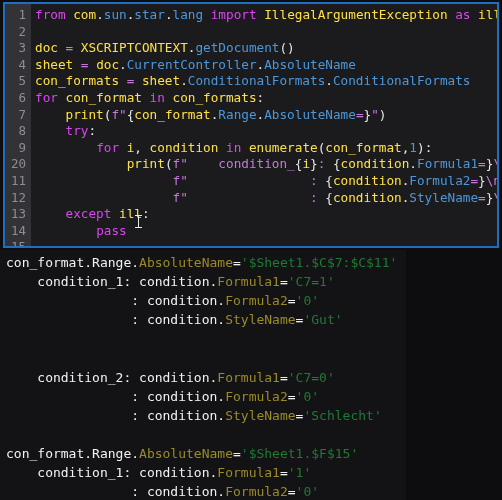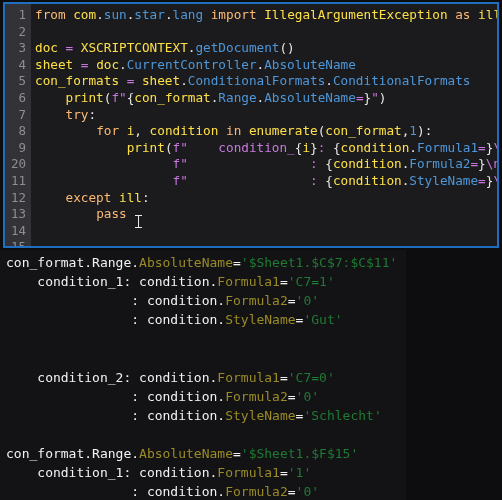--- a/index.html
+++ b/index.html
@@ -69,21 +69,21 @@
   .code-area .cl {
     height: 16.6px;
     line-height: 16.6px;
     font-size: 12.7px;
     white-space: pre;
     color: #e6e6e6;
     letter-spacing: 0px;
   }
 
   
-  .t-kw   { color: #fdba74; }        
+  .t-kw   { color: #d946ef; }        
   .t-plain{ color: #fde047; }
   .t-attr { color: #4d97d9; }        
   .t-op   { color: #c678dd; }        
   .t-str  { color: #c678dd; }        
   .t-num  { color: #4d97d9; }
   .t-punc { color: #e8e8e8; }
 
   
   .output-pane {
     position: absolute;
@@ -160,20 +160,21 @@
         <div class="ln">14</div>
         <div class="ln">15</div>
       </div>
 
       <div class="code-area">
         <div class="cl"><span class="t-kw">from</span><span class="t-punc"> </span><span class="t-plain">com</span><span class="t-punc">.</span><span class="t-attr">sun</span><span class="t-punc">.</span><span class="t-attr">star</span><span class="t-punc">.</span><span class="t-attr">lang</span><span class="t-punc"> </span><span class="t-kw">import</span><span class="t-punc"> </span><span class="t-plain">IllegalArgumentException</span><span class="t-punc"> </span><span class="t-kw">as</span><span class="t-punc"> </span><span class="t-plain">ill</span></div>
         <div class="cl">&nbsp;</div>
         <div class="cl"><span class="t-plain">doc</span><span class="t-punc"> </span><span class="t-op">=</span><span class="t-punc"> </span><span class="t-plain">XSCRIPTCONTEXT</span><span class="t-punc">.</span><span class="t-attr">getDocument</span><span class="t-punc">(</span><span class="t-punc">)</span></div>
         <div class="cl"><span class="t-plain">sheet</span><span class="t-punc"> </span><span class="t-op">=</span><span class="t-punc"> </span><span class="t-plain">doc</span><span class="t-punc">.</span><span class="t-attr">CurrentController</span><span class="t-punc">.</span><span class="t-attr">AbsoluteName</span></div>
         <div class="cl"><span class="t-plain">con_formats</span><span class="t-punc"> </span><span class="t-op">=</span><span class="t-punc"> </span><span class="t-plain">sheet</span><span class="t-punc">.</span><span class="t-attr">ConditionalFormats</span><span class="t-punc">.</span><span class="t-attr">ConditionalFormats</span></div>
+        <div class="cl"><span class="t-kw">for</span><span class="t-punc"> </span><span class="t-plain">con_format</span><span class="t-punc"> </span><span class="t-kw">in</span><span class="t-punc"> </span><span class="t-plain">con_formats</span><span class="t-punc">:</span></div>
         <div class="cl"><span class="t-punc"> </span><span class="t-punc"> </span><span class="t-punc"> </span><span class="t-punc"> </span><span class="t-plain">print</span><span class="t-punc">(</span><span class="t-str">f"</span><span class="t-punc">{</span><span class="t-plain">con_format</span><span class="t-punc">.</span><span class="t-attr">Range</span><span class="t-punc">.</span><span class="t-attr">AbsoluteName</span><span class="t-op">=</span><span class="t-punc">}</span><span class="t-str">"</span><span class="t-punc">)</span></div>
         <div class="cl"><span class="t-punc"> </span><span class="t-punc"> </span><span class="t-punc"> </span><span class="t-punc"> </span><span class="t-kw">try</span><span class="t-punc">:</span></div>
         <div class="cl"><span class="t-punc"> </span><span class="t-punc"> </span><span class="t-punc"> </span><span class="t-punc"> </span><span class="t-punc"> </span><span class="t-punc"> </span><span class="t-punc"> </span><span class="t-punc"> </span><span class="t-kw">for</span><span class="t-punc"> </span><span class="t-plain">i</span><span class="t-punc">,</span><span class="t-punc"> </span><span class="t-plain">condition</span><span class="t-punc"> </span><span class="t-kw">in</span><span class="t-punc"> </span><span class="t-plain">enumerate</span><span class="t-punc">(</span><span class="t-plain">con_format</span><span class="t-punc">,</span><span class="t-num">1</span><span class="t-punc">)</span><span class="t-punc">:</span></div>
         <div class="cl"><span class="t-punc"> </span><span class="t-punc"> </span><span class="t-punc"> </span><span class="t-punc"> </span><span class="t-punc"> </span><span class="t-punc"> </span><span class="t-punc"> </span><span class="t-punc"> </span><span class="t-punc"> </span><span class="t-punc"> </span><span class="t-punc"> </span><span class="t-punc"> </span><span class="t-plain">print</span><span class="t-punc">(</span><span class="t-str">f"</span><span class="t-str">    condition_</span><span class="t-punc">{</span><span class="t-plain">i</span><span class="t-punc">}</span><span class="t-str">: </span><span class="t-punc">{</span><span class="t-plain">condition</span><span class="t-punc">.</span><span class="t-attr">Formula1</span><span class="t-op">=</span><span class="t-punc">}</span><span class="t-str">\n</span></div>
         <div class="cl"><span class="t-punc"> </span><span class="t-punc"> </span><span class="t-punc"> </span><span class="t-punc"> </span><span class="t-punc"> </span><span class="t-punc"> </span><span class="t-punc"> </span><span class="t-punc"> </span><span class="t-punc"> </span><span class="t-punc"> </span><span class="t-punc"> </span><span class="t-punc"> </span><span class="t-punc"> </span><span class="t-punc"> </span><span class="t-punc"> </span><span class="t-punc"> </span><span class="t-punc"> </span><span class="t-punc"> </span><span class="t-str">f"</span><span class="t-str">                : </span><span class="t-punc">{</span><span class="t-plain">condition</span><span class="t-punc">.</span><span class="t-attr">Formula2</span><span class="t-op">=</span><span class="t-punc">}</span><span class="t-str">\n</span></div>
         <div class="cl"><span class="t-punc"> </span><span class="t-punc"> </span><span class="t-punc"> </span><span class="t-punc"> </span><span class="t-punc"> </span><span class="t-punc"> </span><span class="t-punc"> </span><span class="t-punc"> </span><span class="t-punc"> </span><span class="t-punc"> </span><span class="t-punc"> </span><span class="t-punc"> </span><span class="t-punc"> </span><span class="t-punc"> </span><span class="t-punc"> </span><span class="t-punc"> </span><span class="t-punc"> </span><span class="t-punc"> </span><span class="t-str">f"</span><span class="t-str">                : </span><span class="t-punc">{</span><span class="t-plain">condition</span><span class="t-punc">.</span><span class="t-attr">StyleName</span><span class="t-op">=</span><span class="t-punc">}</span><span class="t-str">\n</span></div>
         <div class="cl"><span class="t-punc"> </span><span class="t-punc"> </span><span class="t-punc"> </span><span class="t-punc"> </span><span class="t-kw">except</span><span class="t-punc"> </span><span class="t-plain">ill</span><span class="t-punc">:</span></div>
         <div class="cl"><span class="t-punc"> </span><span class="t-punc"> </span><span class="t-punc"> </span><span class="t-punc"> </span><span class="t-punc"> </span><span class="t-punc"> </span><span class="t-punc"> </span><span class="t-punc"> </span><span class="t-kw">pass</span></div>
         <div class="cl">&nbsp;</div>
       </div>

